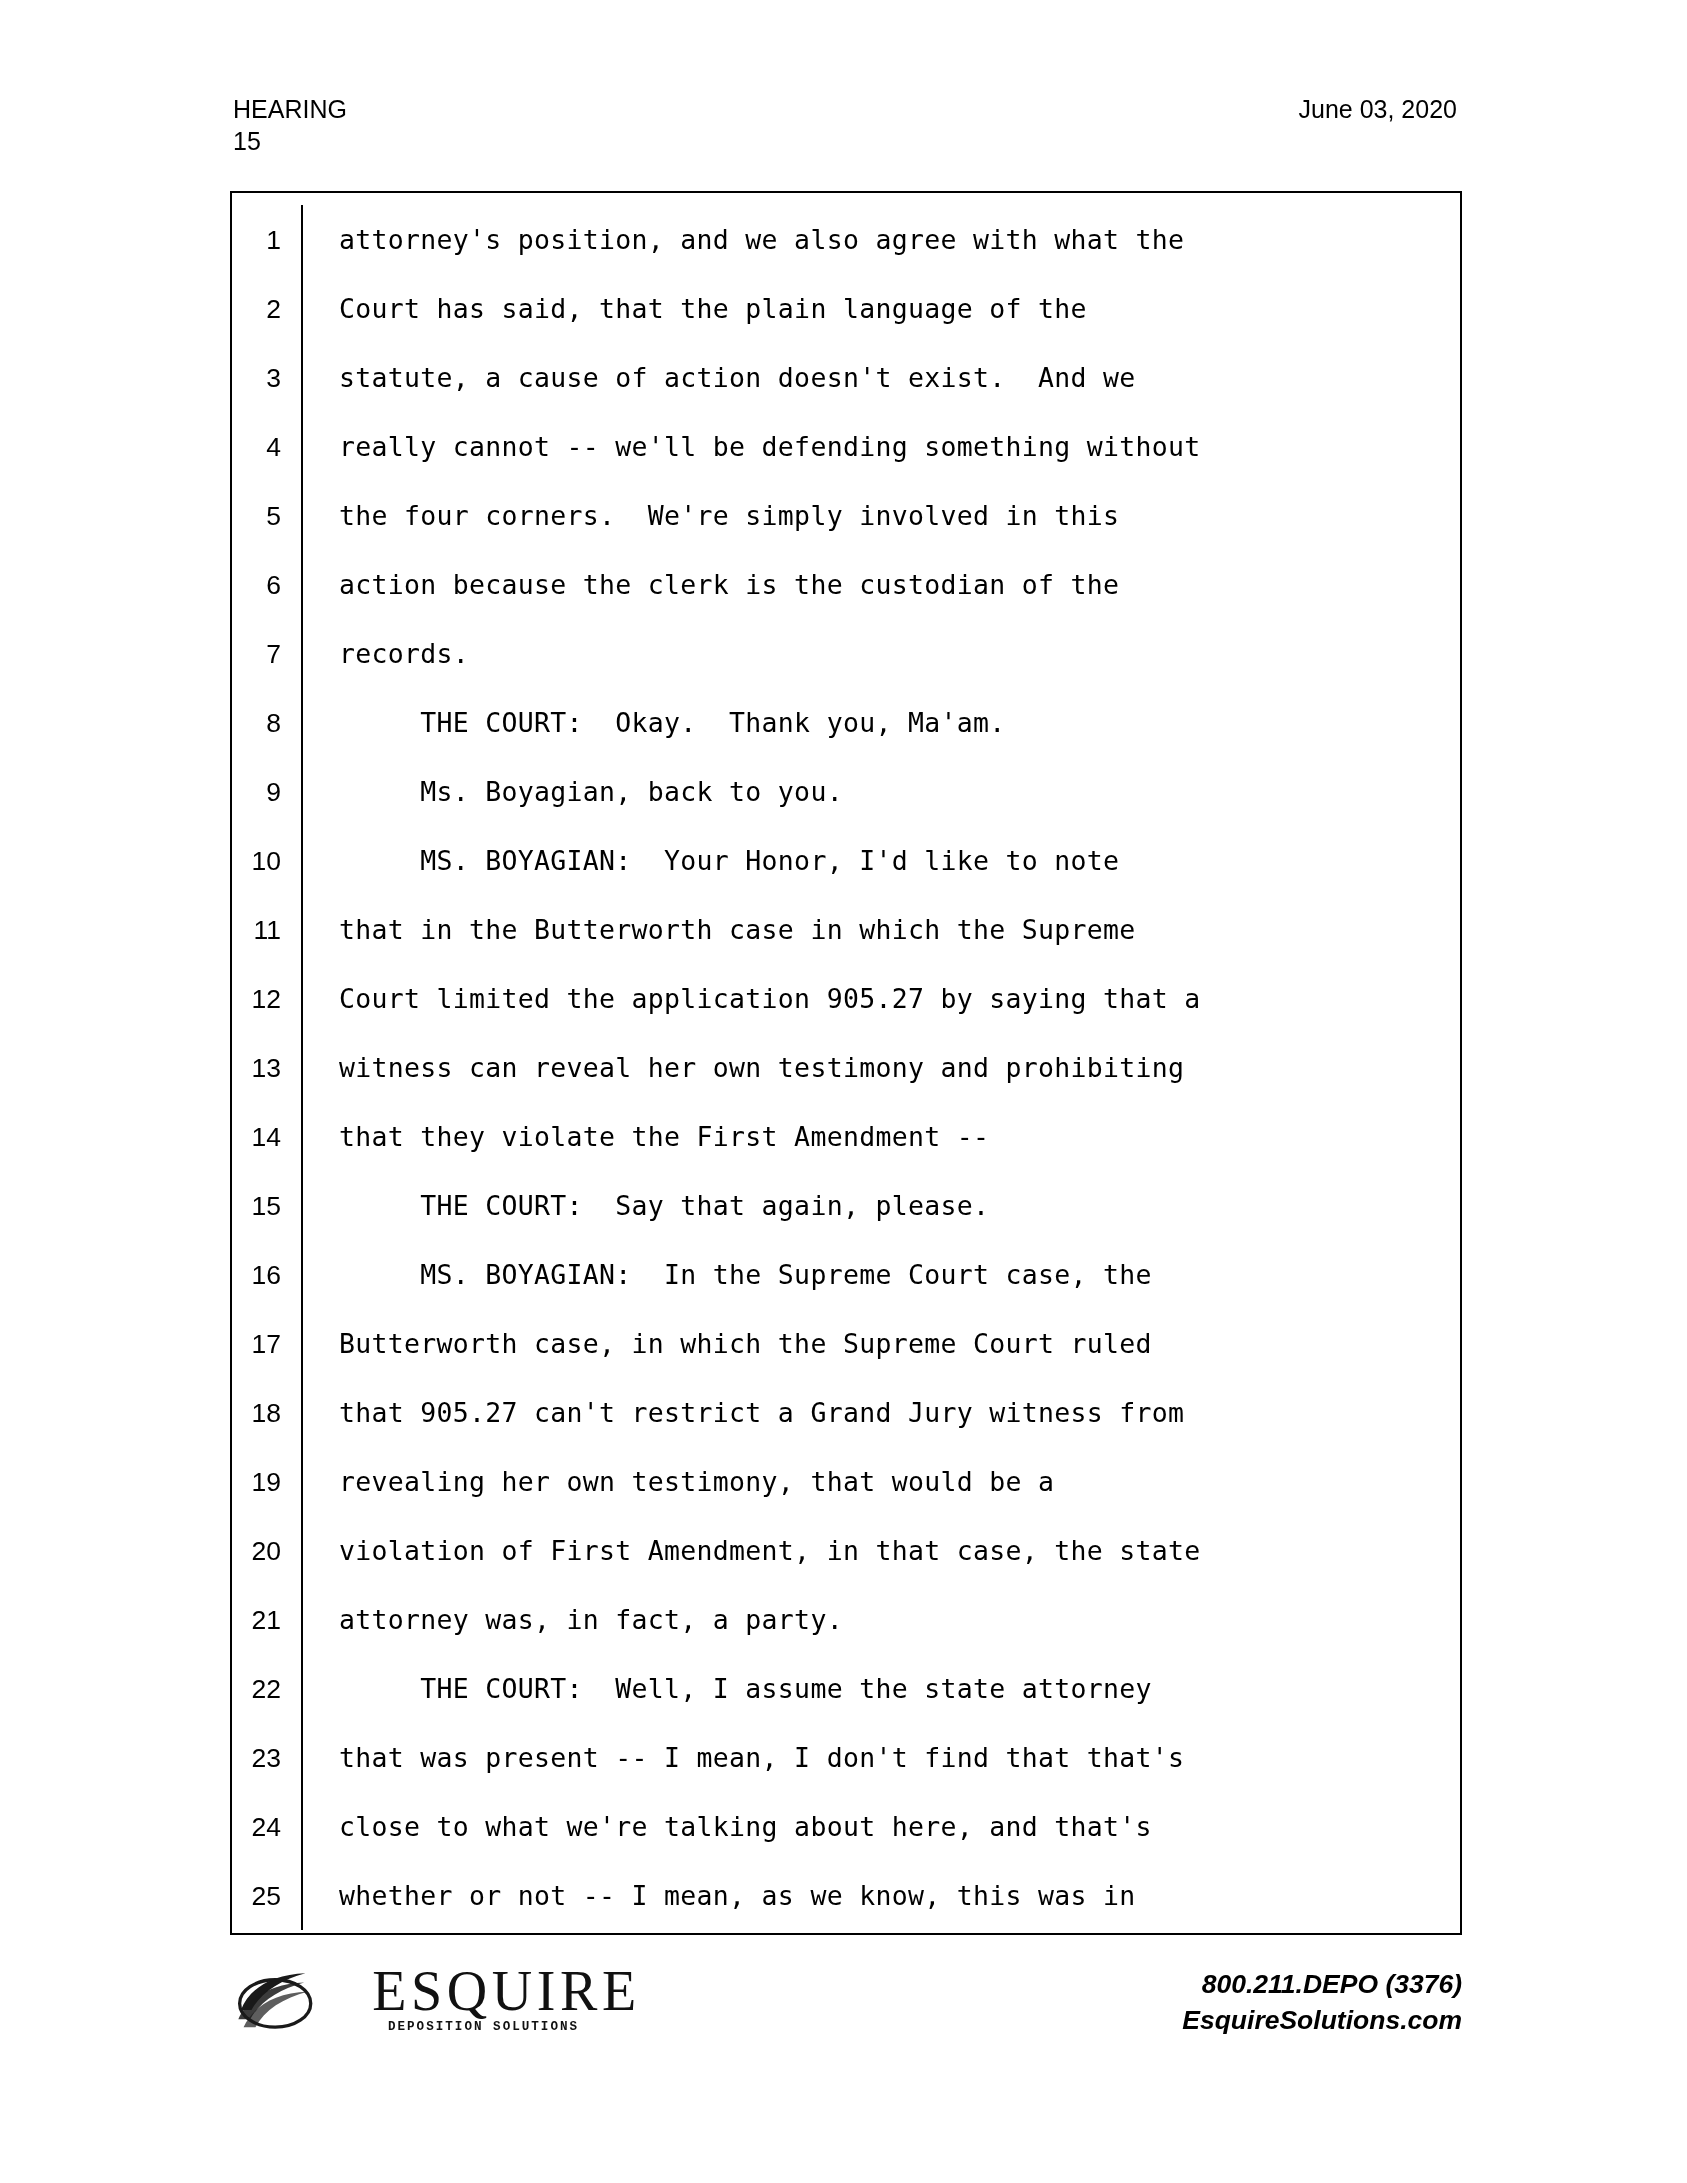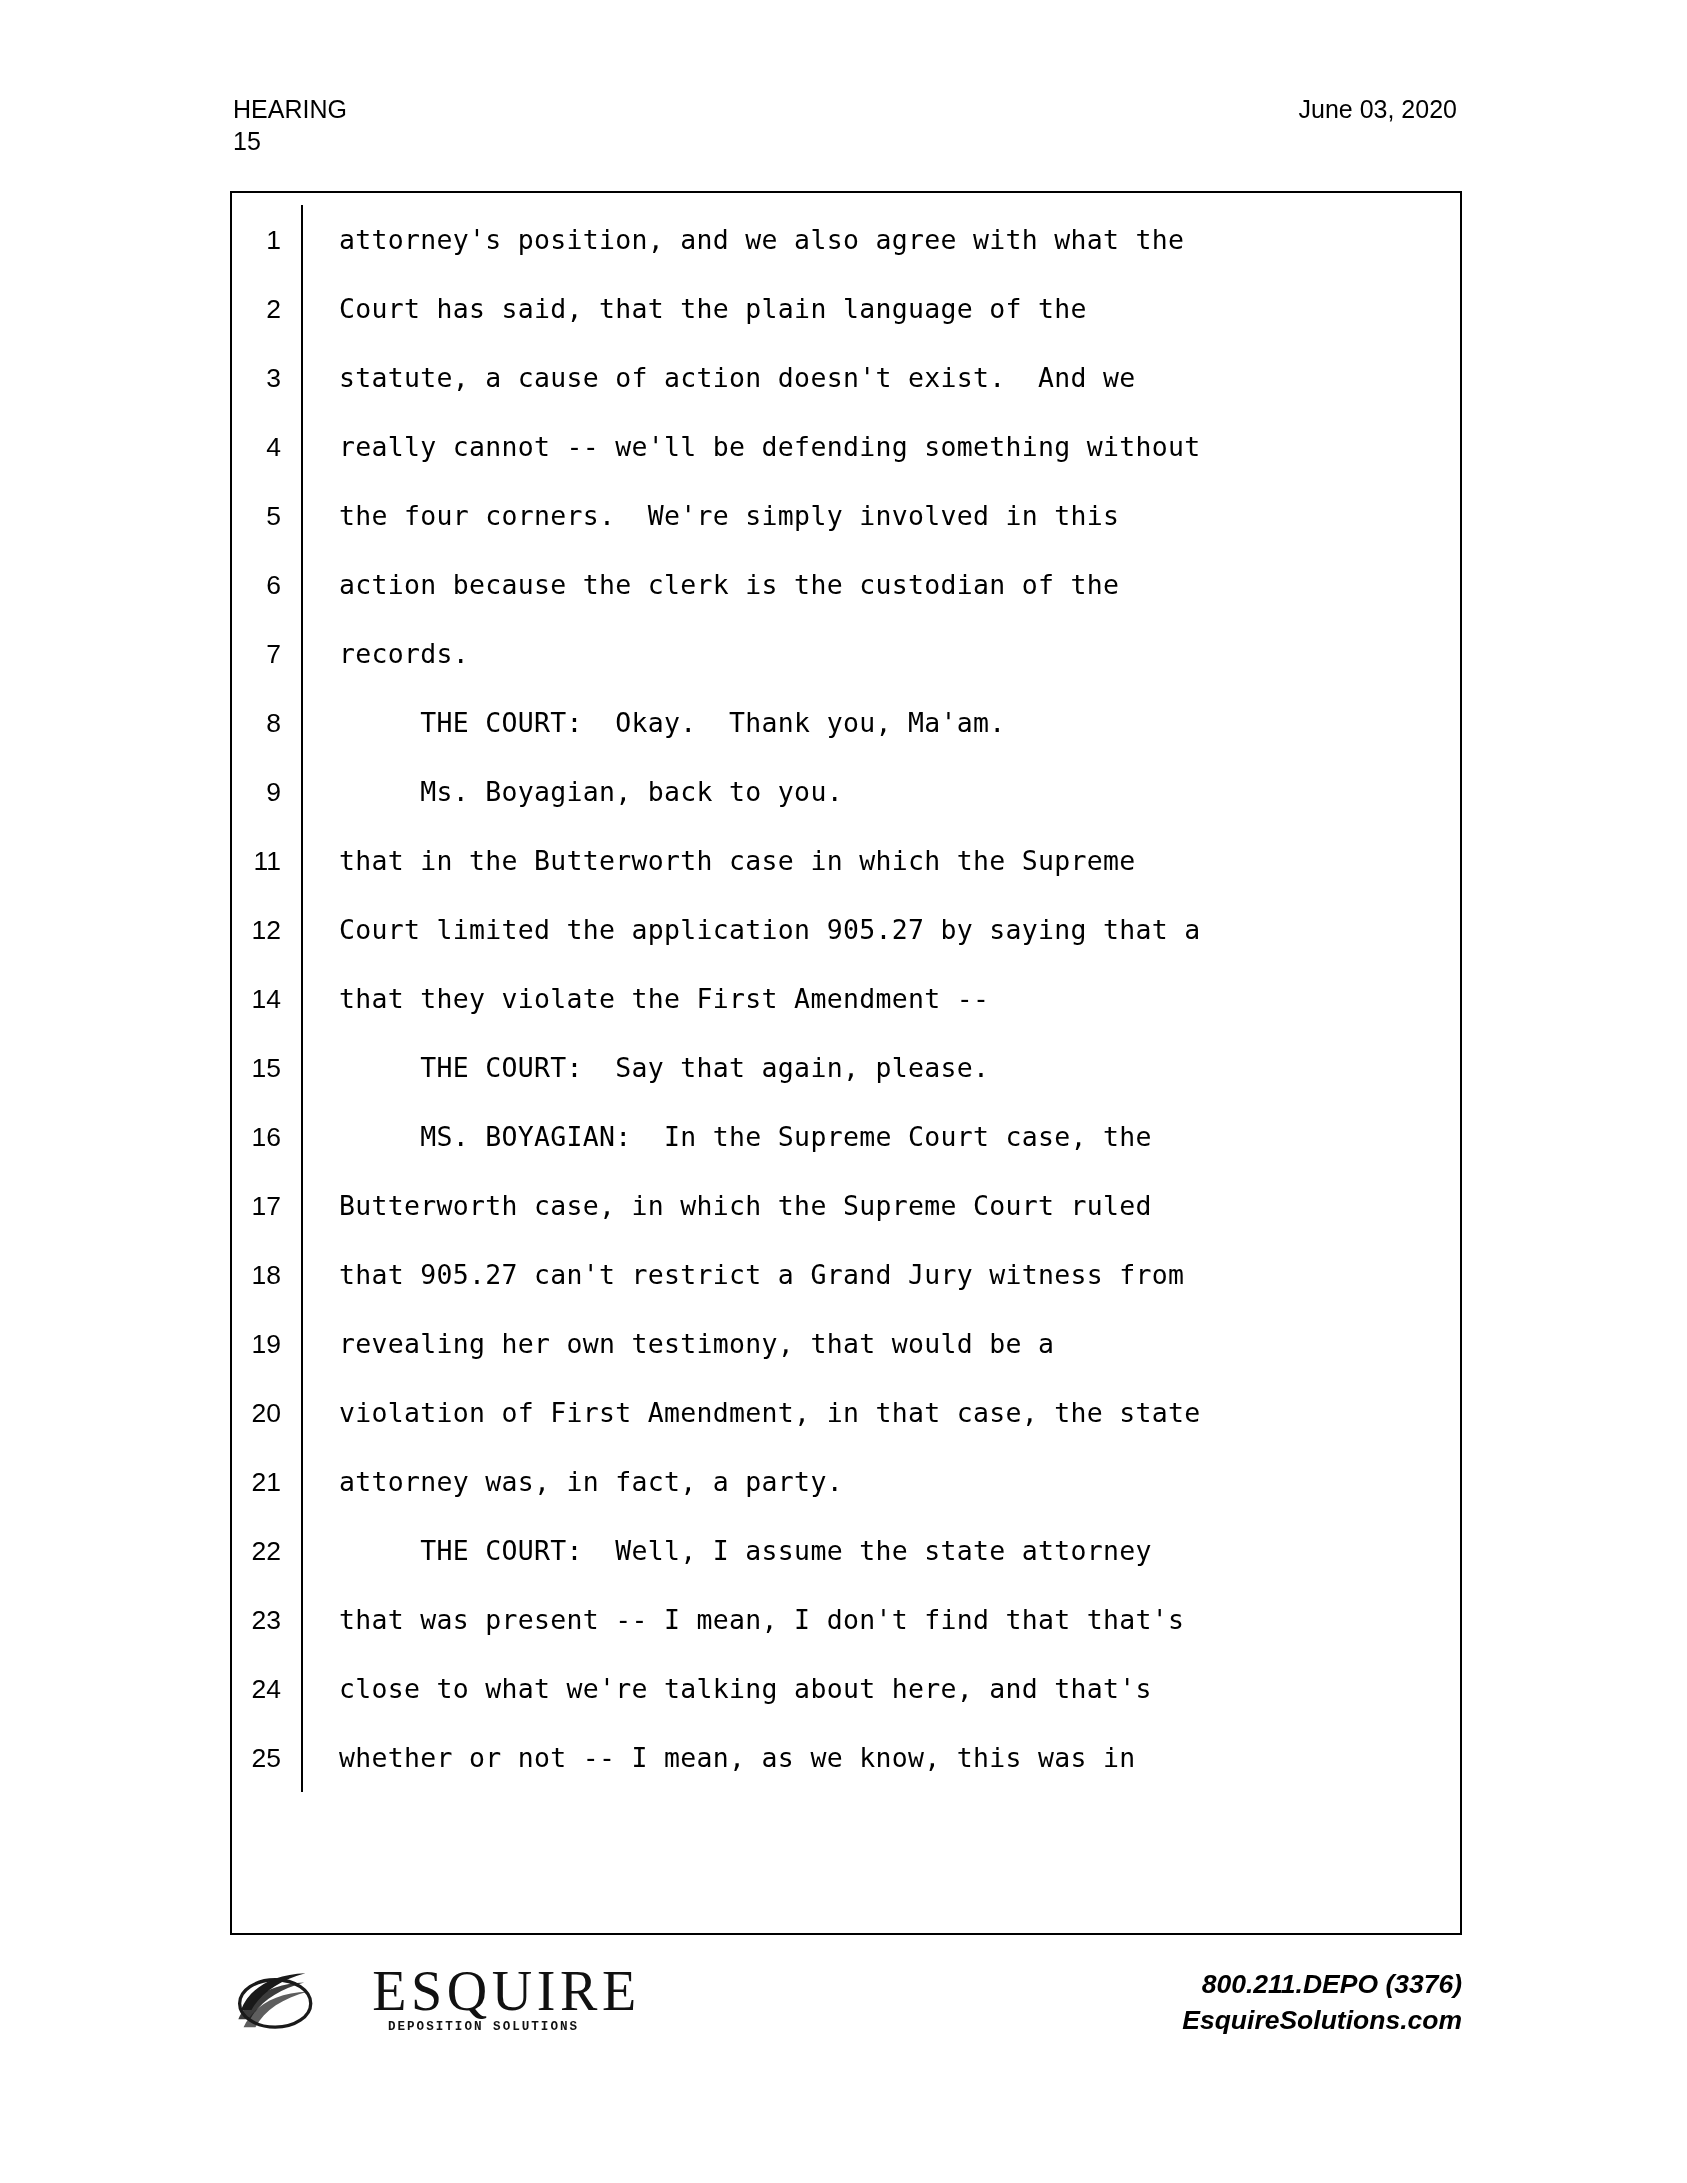--- a/index.html
+++ b/index.html
@@ -199,26 +199,34 @@
         </div>
         <div class="line">
           <div class="line-no">8</div>
           <div class="line-text">     THE COURT:  Okay.  Thank you, Ma'am.</div>
         </div>
         <div class="line">
           <div class="line-no">9</div>
           <div class="line-text">     Ms. Boyagian, back to you.</div>
         </div>
         <div class="line">
+          <div class="line-no">10</div>
+          <div class="line-text">     MS. BOYAGIAN:  Your Honor, I'd like to note</div>
+        </div>
+        <div class="line">
           <div class="line-no">11</div>
           <div class="line-text">that in the Butterworth case in which the Supreme</div>
         </div>
         <div class="line">
           <div class="line-no">12</div>
           <div class="line-text">Court limited the application 905.27 by saying that a</div>
+        </div>
+        <div class="line">
+          <div class="line-no">13</div>
+          <div class="line-text">witness can reveal her own testimony and prohibiting</div>
         </div>
         <div class="line">
           <div class="line-no">14</div>
           <div class="line-text">that they violate the First Amendment --</div>
         </div>
         <div class="line">
           <div class="line-no">15</div>
           <div class="line-text">     THE COURT:  Say that again, please.</div>
         </div>
         <div class="line">

